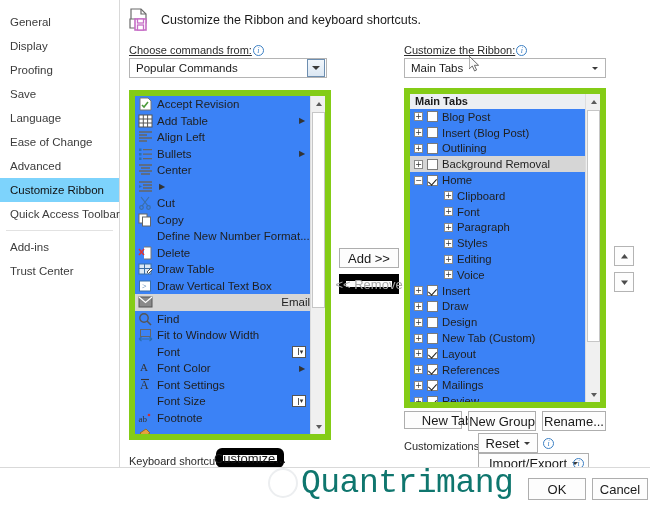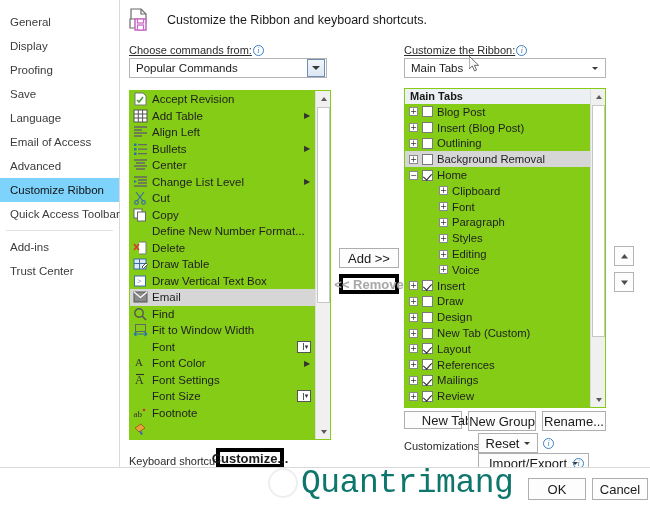--- a/index.html
+++ b/index.html
@@ -24,21 +24,21 @@
   .side-item {
     height:24px; line-height:24px; padding-left:10px;
     color:#3c3c3c; font-size:11.5px; white-space:nowrap; cursor:default;
   }
   .side-item.selected { background:#7dd3fc; color:#111; }
   .side-sep { height:1px; background:#e2e2e2; margin:4px 6px; }
 
   
   .pane { position:absolute; left:121px; top:0; right:0; height:467px; background:#fff; }
 
-  .title-row { position:absolute; left:8px; top:8px; display:flex; align-items:center; gap:16px; }
+  .title-row { position:absolute; left:8px; top:8px; display:flex; align-items:center; gap:10px; }
   .title-icon { width:22px; height:24px; position:relative; }
   .title-text { font-size:12.5px; color:#1a1a1a; }
 
   .lbl { position:absolute; font-size:11px; color:#2b2b2b; white-space:nowrap; }
   .u { text-decoration:underline; }
 
   .info-ico {
     display:inline-block; width:11px; height:11px; border-radius:50%;
     border:1px solid #3b7fc4; color:#3b7fc4; font-size:8px; line-height:9px;
     text-align:center; font-style:italic; font-family:"Liberation Serif", serif;
@@ -53,29 +53,29 @@
   .combo .val { padding-left:6px; flex:1; white-space:nowrap; overflow:hidden; }
   .combo .arrow-btn {
     width:18px; height:18px; margin-right:1px; display:flex; align-items:center; justify-content:center;
   }
   .combo.blue .arrow-btn { border:1px solid #6d8eb0; background:linear-gradient(#f2f7fc,#dbe7f3); }
   .tri-down { width:0;height:0;border-left:4px solid transparent;border-right:4px solid transparent;border-top:4px solid #3a3a3a; }
   .tri-down.sm { border-left-width:3px;border-right-width:3px;border-top-width:3px; }
 
   
   .listbox {
-    position:absolute; border:1px solid #84cc16; background:#84cc16; overflow:hidden;
+    position:absolute; border:6px solid #84cc16; background:#3b82f6; overflow:hidden;
   }
   .lb-inner { position:absolute; left:0; top:0; right:15px; bottom:0; overflow:hidden; }
 
   .cmd-row {
     height:16.5px; display:flex; align-items:center; padding-left:3px;
     font-size:11.5px; color:#1f1f1f; white-space:nowrap; position:relative;
   }
-  .cmd-row.sel { background:#d6d6d6; }
+  .cmd-row.sel { background:#d6d6d6;text-align:right; }
   .cmd-ico { width:15px; height:14px; margin-right:4px; flex:0 0 15px; position:relative; }
   .cmd-lbl { flex:1; }
   .sub-arrow { width:10px; text-align:center; font-size:8px; color:#333; margin-right:3px; }
   .gal-box {
     width:14px;height:12px;border:1px solid #555;margin-right:4px;
     display:flex;align-items:center;justify-content:center;font-size:7px;color:#333;
     background:#fff;
   }
   .gal-box .gbar { width:4px;height:7px;border-right:1px solid #555; margin-right:1px;}
 
@@ -106,21 +106,21 @@
   .tri-up-s{width:0;height:0;border-left:3.5px solid transparent;border-right:3.5px solid transparent;border-bottom:4px solid #5a5a5a;}
   .tri-dn-s{width:0;height:0;border-left:3.5px solid transparent;border-right:3.5px solid transparent;border-top:4px solid #5a5a5a;}
 
   
   .btn {
     position:absolute; border:1px solid #aeaeae; background:#fdfdfd;
     font-size:13px; color:#1a1a1a; display:flex; align-items:center; justify-content:center;
     white-space:nowrap; cursor:default;
   }
   .btn.disabled { color:#a8a8a8; border-color:#d2d2d2; }
-  .btn.plain { border:4px solid #000000;font-weight:bold; }
+  .btn.plain { border:7px solid #000000; }
 
   .arrbtn { position:absolute; width:20px;height:20px; border:1px solid #b4b4b4; background:#fdfdfd;
             display:flex;align-items:center;justify-content:center; }
 
   
   .footer-sep { position:absolute; left:0; right:0; top:467px; height:1px; background:#d9d9d9; }
   .footer { position:absolute; left:0; right:0; top:468px; bottom:0; background:#fff; }
 
   .watermark {
     position:absolute; left:268px; top:462px; width:230px; height:42px;
@@ -139,21 +139,21 @@
 <body>
 
 <div class="dialog">
 
   <div class="sidebar" id="sidebar">
       <div class="side-item">General</div>
       <div class="side-item">Display</div>
       <div class="side-item">Proofing</div>
       <div class="side-item">Save</div>
       <div class="side-item">Language</div>
-      <div class="side-item">Email of Access</div>
+      <div class="side-item">Ease of Change</div>
       <div class="side-item">Advanced</div>
       <div class="side-item selected">Customize Ribbon</div>
       <div class="side-item">Quick Access Toolbar</div>
       <div class="side-sep"></div>
       <div class="side-item">Add-ins</div>
       <div class="side-item">Trust Center</div>
     </div>
 
   <div class="pane">
 
@@ -230,21 +230,20 @@
             <span class="cmd-ico"><svg width="15" height="14" viewBox="0 0 15 14">
                 <path d="M1 2h13M3 5h9M1 8h13M3 11h9" stroke="#666" stroke-width="1.4"></path>
               </svg></span>
             <span class="cmd-lbl">Center</span>
           </div>
           <div class="cmd-row">
             <span class="cmd-ico"><svg width="15" height="14" viewBox="0 0 15 14">
                 <path d="M1 2h13M5 5h9M5 8h9M1 11h13" stroke="#666" stroke-width="1.3"></path>
                 <path d="M1 5l3 1.5L1 8z" fill="#2a6fb0"></path>
               </svg></span>
-            <span class="cmd-lbl">Change List Level</span>
             <span class="sub-arrow">▶</span>
           </div>
           <div class="cmd-row">
             <span class="cmd-ico"><svg width="15" height="14" viewBox="0 0 15 14">
                 <path d="M3 1l7 9M11 1L4 10" stroke="#3b6ea5" stroke-width="1.2" fill="none"></path>
                 <circle cx="3.5" cy="11.5" r="1.8" fill="none" stroke="#3b6ea5" stroke-width="1.2"></circle>
                 <circle cx="10.5" cy="11.5" r="1.8" fill="none" stroke="#3b6ea5" stroke-width="1.2"></circle>
               </svg></span>
             <span class="cmd-lbl">Cut</span>
           </div>
@@ -503,21 +502,21 @@
     </div>
     <span class="info-ico" style="position:absolute;left:421px;top:438px;">i</span>
 
     <div class="btn" style="left:357px; top:453px; width:111px; height:20px;">
       <span>Import/Export</span>
       <span style="margin-left:5px;" class="tri-down sm"></span>
     </div>
     <span class="info-ico" style="position:absolute;left:451px;top:458px;">i</span>
 
     <div class="lbl" style="left:8px; top:455px;">Keyboard shortcuts:</div>
-    <div class="btn plain" style="left:95px; top:448px; width:68px; height:20px;">
+    <div class="btn plain" style="left:95px; top:448px; width:68px; height:20px;border-radius:6px;">
       <span>Customize...</span>
     </div>
 
     <span class="cursor">
       <svg width="12" height="18" viewBox="0 0 12 18">
         <polygon points="0,0 0,13 3.3,10 5.6,15 7.6,14 5.4,9.3 9.6,9.3" fill="#fafafa" stroke="#6b6b6b" stroke-width="1"></polygon>
       </svg>
     </span>
   </div>
 

